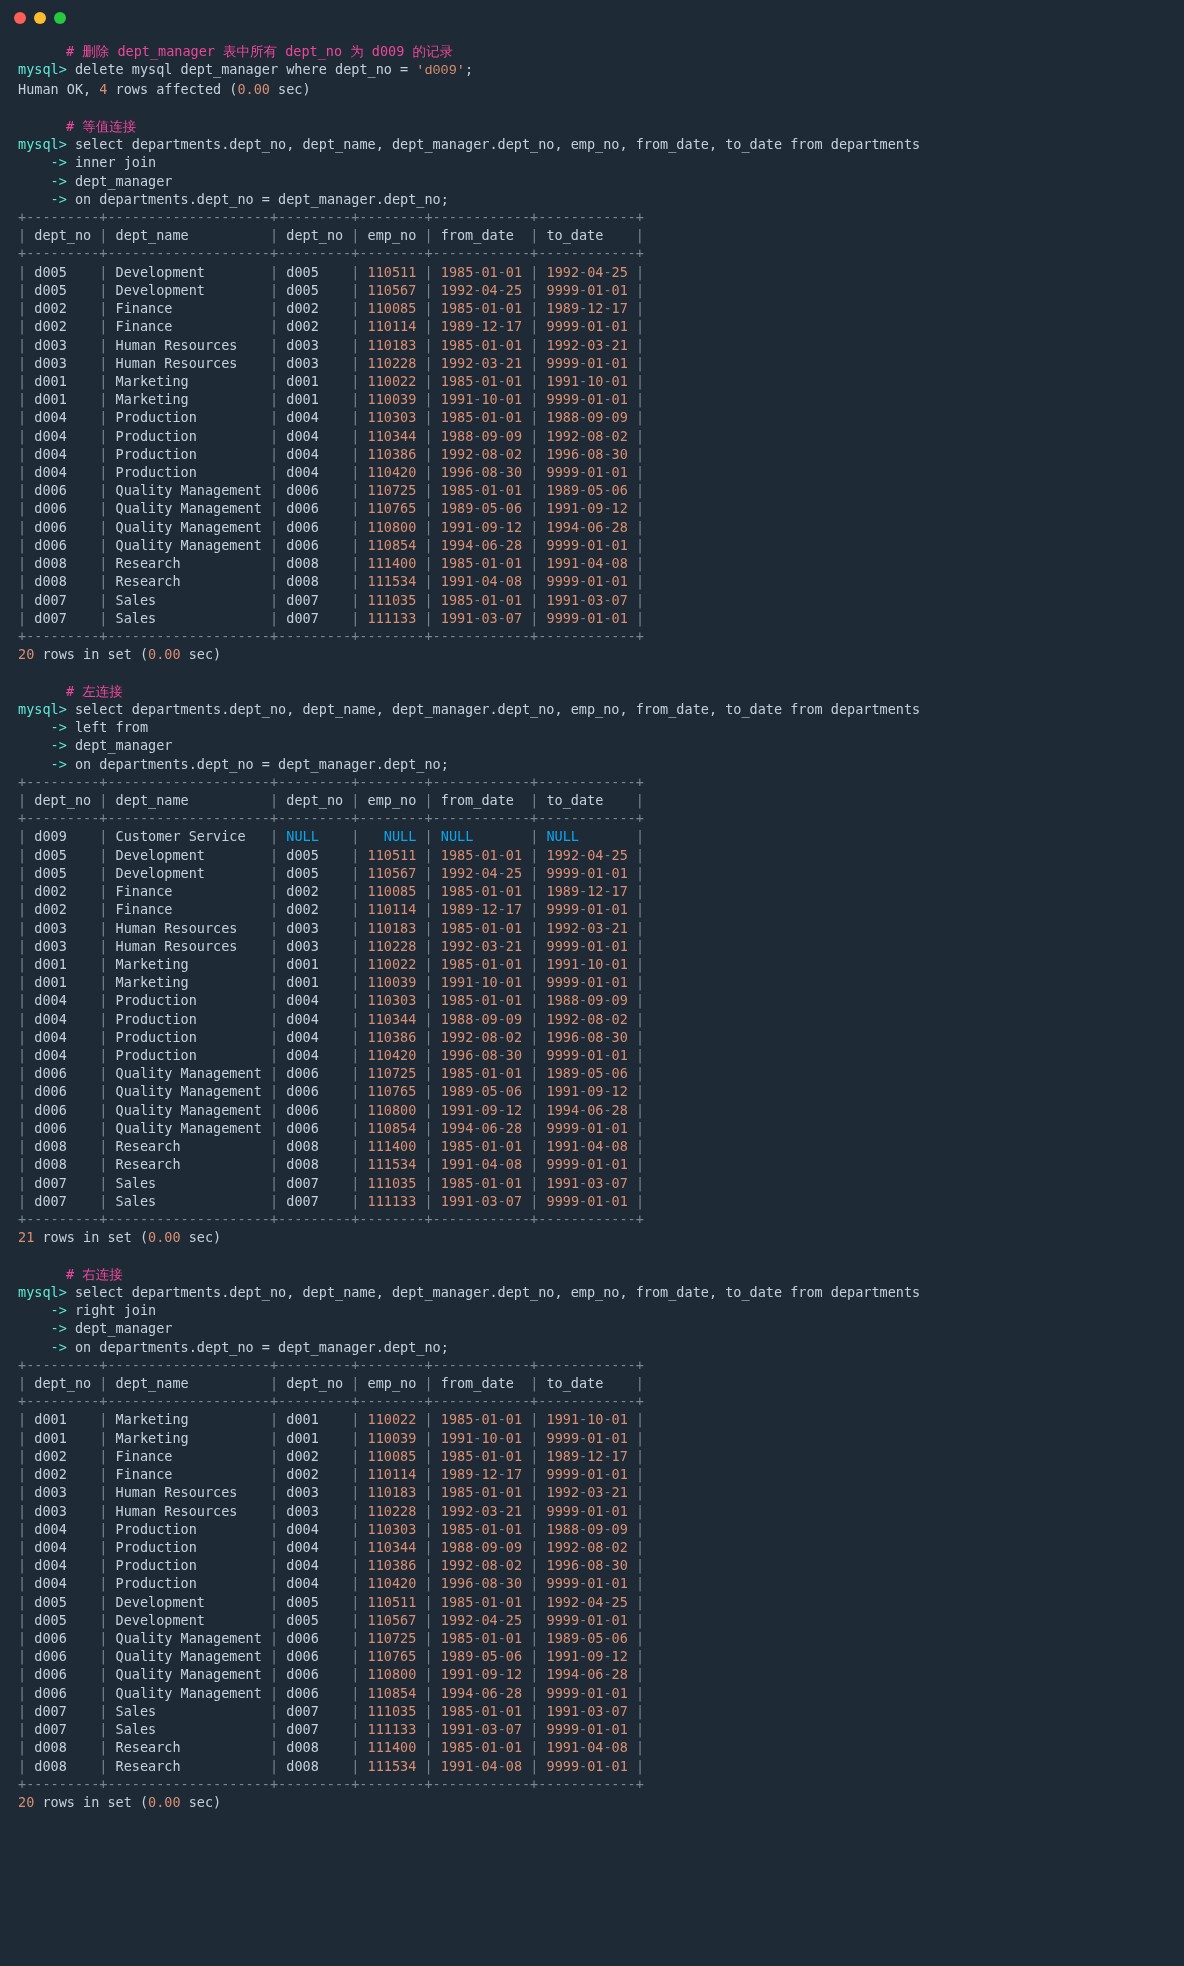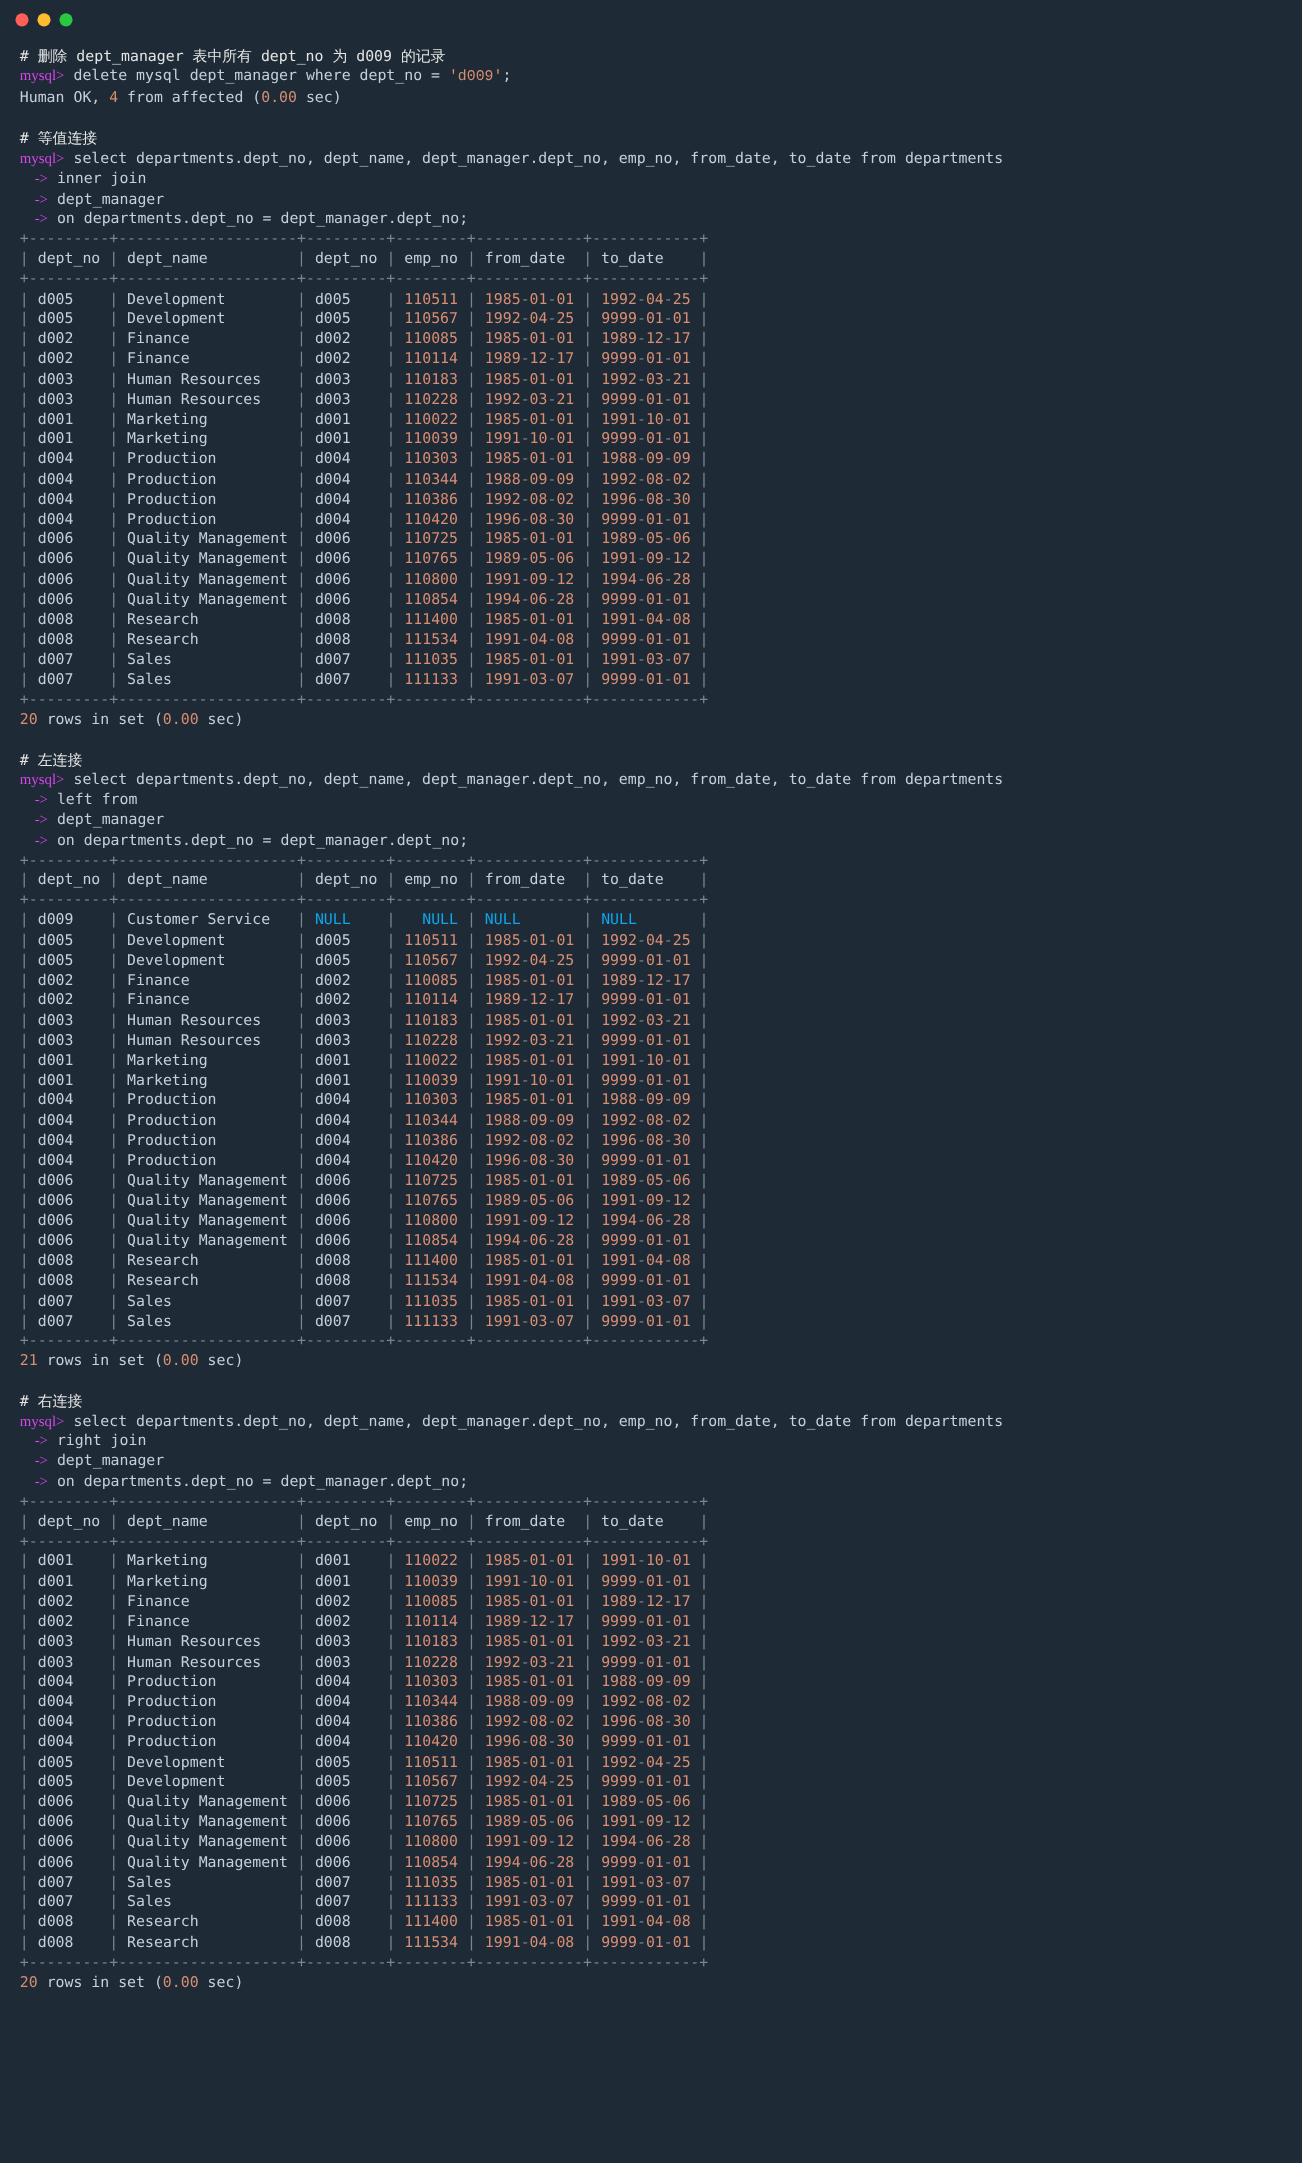--- a/index.html
+++ b/index.html
@@ -26,42 +26,42 @@
     width: 12px; height: 12px; border-radius: 50%;
   }
   .tb-red { background: #ff5f57; }
   .tb-yellow { background: #febc2e; }
   .tb-green { background: #28c840; }
   .term {
     padding: 8px 18px 20px;
     white-space: pre;
     overflow-x: auto;
   }
-  .comment { color: #e5e5e5; }
-  .prompt  { color: #d946ef; font-family: Liberation Serif, serif; }
+  .comment { color: #ec4899; margin-left: 48px; }
+  .prompt  { color: #5eead4; }
   .kw      { color: #c5d0db; }
   .str     { color: #d98e73; font-family: Liberation Mono, monospace; }      
   .num     { color: #d98e73; }
   .null    { color: #0ea5e9; }
   .plain   { color: #c5d0db; }
   .border  { color: #7a8690; }
   .dim { color: #7a8690; }
 </style>
 </head>
 <body>
 
 <div class="window">
   <div class="titlebar">
     <div class="tb-btn tb-red"></div>
     <div class="tb-btn tb-yellow"></div>
     <div class="tb-btn tb-green"></div>
   </div>
   <div class="term" id="term"><span class="comment"># 删除 dept_manager 表中所有 dept_no 为 d009 的记录</span>
 <span class="prompt">mysql&gt;</span> <span class="kw">delete mysql dept_manager where dept_no = </span><span class="str">'d009'</span><span class="kw">;</span>
-<span class="plain">Human OK, </span><span class="num">4</span><span class="plain"> from affected (</span><span class="num">0.00</span><span class="plain"> sec)</span>
+<span class="plain">Human OK, </span><span class="num">4</span><span class="plain"> rows affected (</span><span class="num">0.00</span><span class="plain"> sec)</span>
 
 <span class="comment"># 等值连接</span>
 <span class="prompt">mysql&gt;</span> <span class="kw">select departments.dept_no, dept_name, dept_manager.dept_no, emp_no, from_date, to_date from departments</span>
 <span class="prompt">    -&gt;</span> <span class="kw">inner join</span>
 <span class="prompt">    -&gt;</span> <span class="kw">dept_manager</span>
 <span class="prompt">    -&gt;</span> <span class="kw">on departments.dept_no = dept_manager.dept_no;</span>
 <span class="border">+---------+--------------------+---------+--------+------------+------------+</span>
 <span class="border">|</span><span class="plain"> dept_no </span><span class="border">|</span><span class="plain"> dept_name          </span><span class="border">|</span><span class="plain"> dept_no </span><span class="border">|</span><span class="plain"> emp_no </span><span class="border">|</span><span class="plain"> from_date  </span><span class="border">|</span><span class="plain"> to_date    </span><span class="border">|</span>
 <span class="border">+---------+--------------------+---------+--------+------------+------------+</span>
 <span class="border">|</span><span class="plain"> d005    </span><span class="border">|</span><span class="plain"> Development        </span><span class="border">|</span><span class="plain"> d005    </span><span class="border">|</span> <span class="num">110511</span> <span class="border">|</span> <span class="num">1985</span><span class="dim">-</span><span class="num">01</span><span class="dim">-</span><span class="num">01</span> <span class="border">|</span> <span class="num">1992</span><span class="dim">-</span><span class="num">04</span><span class="dim">-</span><span class="num">25</span> <span class="border">|</span>

